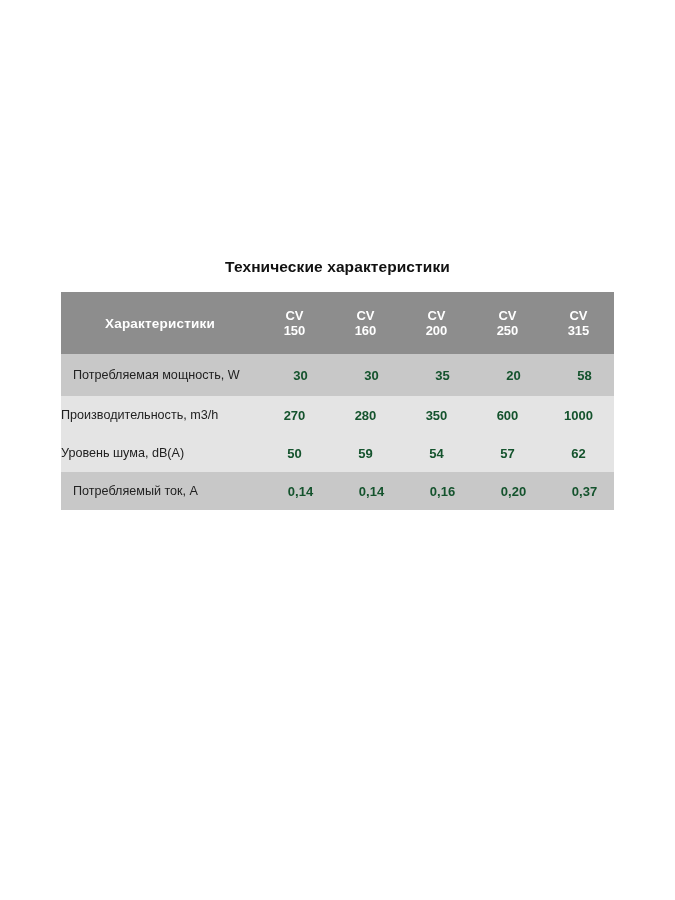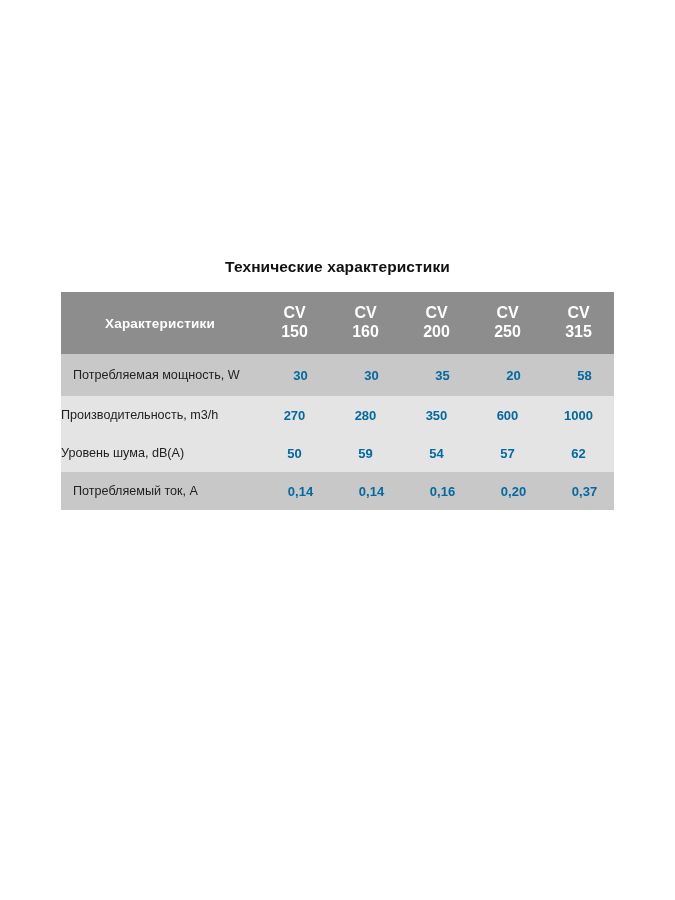--- a/index.html
+++ b/index.html
@@ -57,42 +57,42 @@
     vertical-align: middle;
   }
   .hdr-row th.name {
     text-align: center;
     letter-spacing: 0.2px;
     font-size: 13.5px;
   }
   .hdr-row th.val {
     text-align: center;
     line-height: 1.18;
-    font-size: 16px;
+    font-size: 13px;
   }
   .hdr-row th.val .l1 { display: block; }
   .hdr-row th.val .l2 { display: block; }
 
   
   tr.r-odd td { background: #c8c8c8; padding-left: 12px; }
   tr.r-even td { background: #e4e4e4; }
 
   td.name {
     text-align: left;
     padding: 9px 0 9px 11px;
     font-size: 12.6px;
     color: #222222;
     line-height: 1.28;
     vertical-align: middle;
   }
   td.val {
     text-align: center;
     font-size: 13px;
     font-weight: bold;
-    color: #0369a1;
+    color: #14532d;
     vertical-align: middle;
   }
   tr.tall td { height: 42px; }
   tr.norm td { height: 38px; }
 </style>
 </head>
 <body>
 
 <div class="sheet">
 

